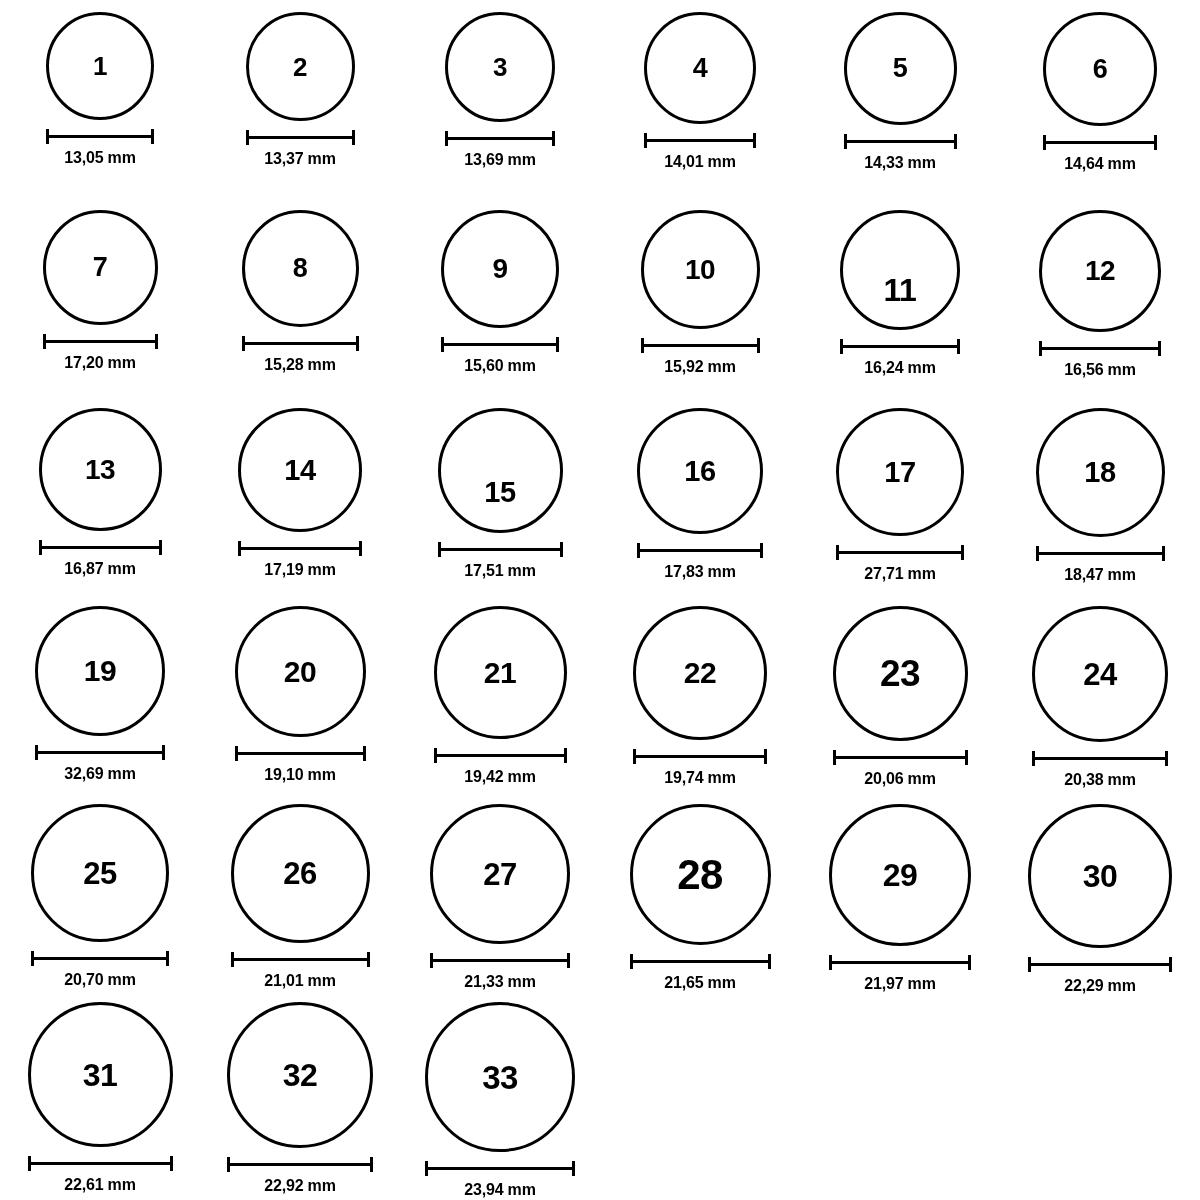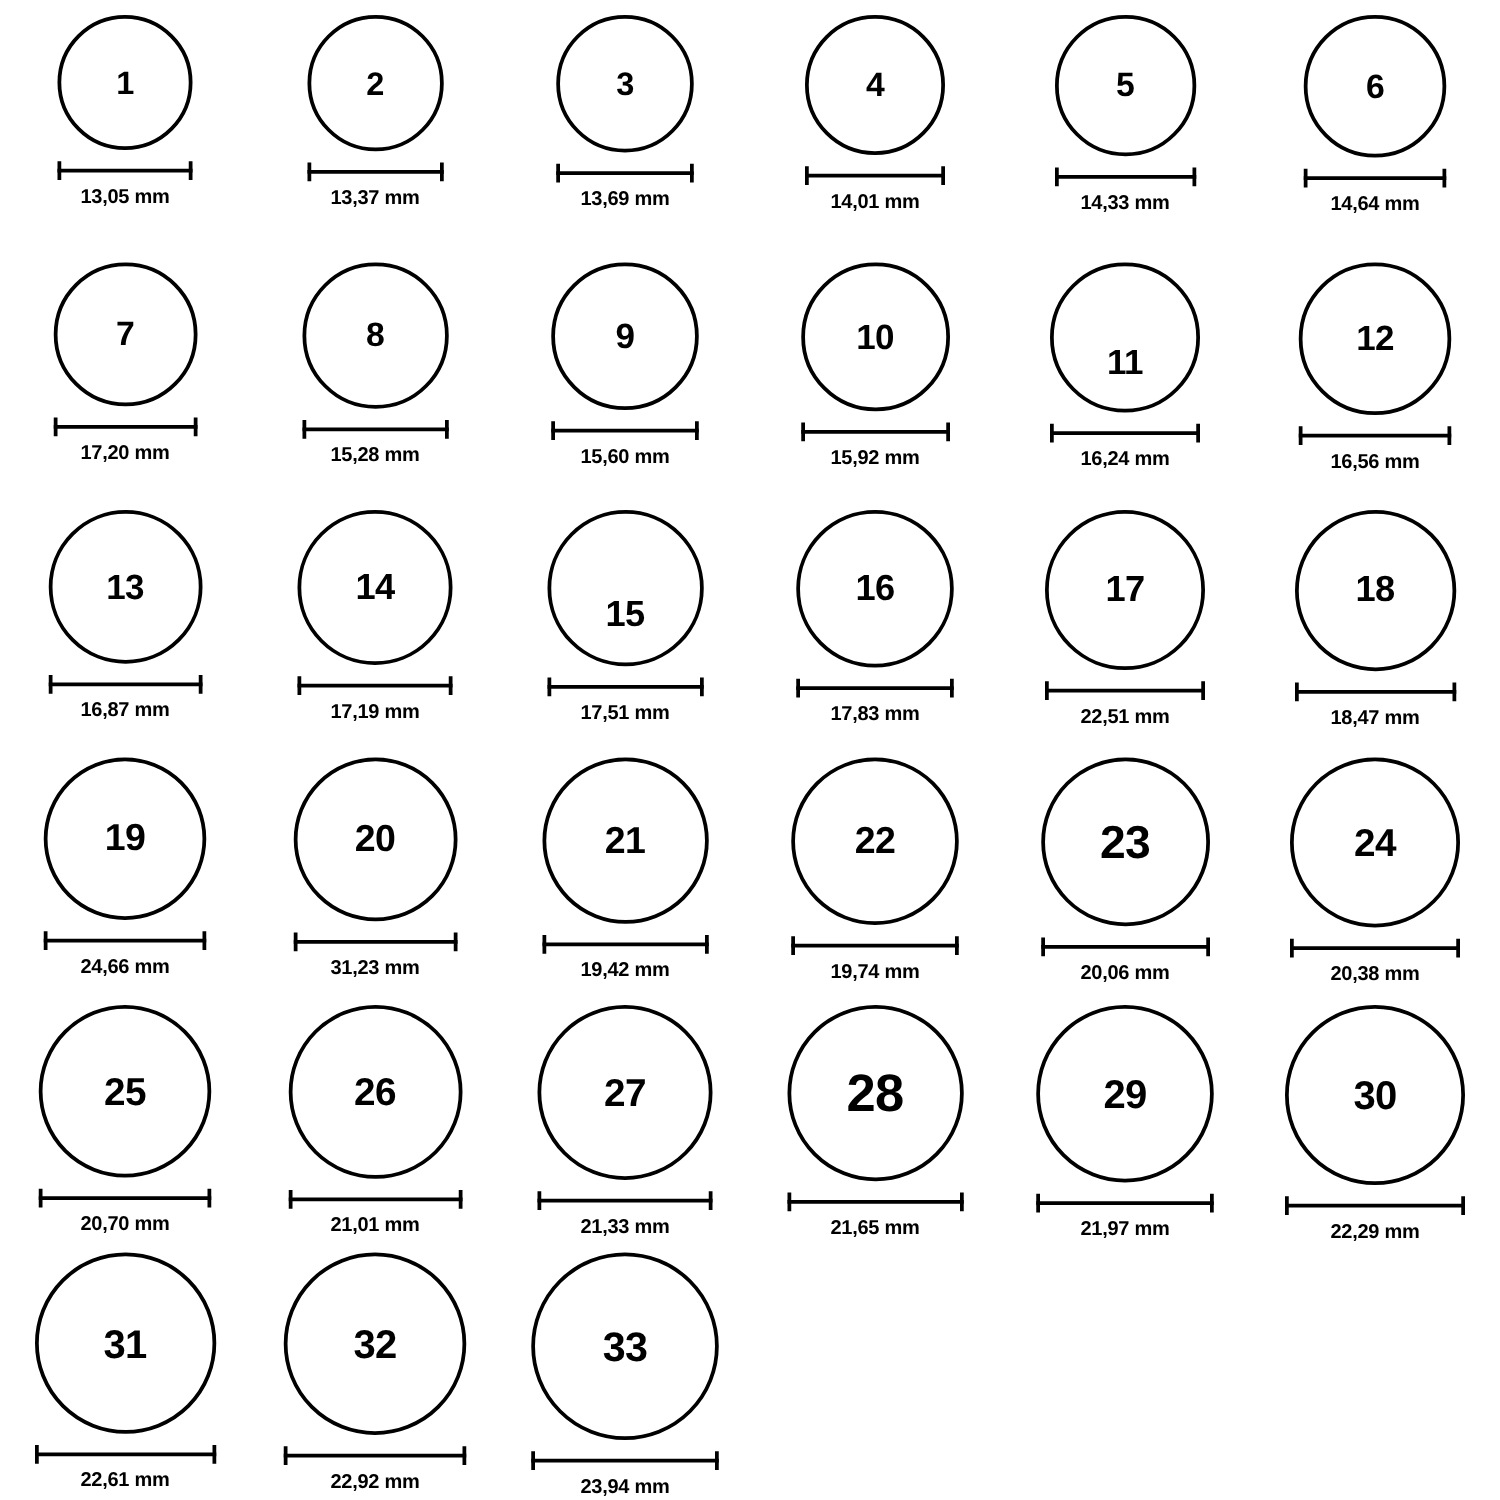--- a/index.html
+++ b/index.html
@@ -194,21 +194,21 @@
         </div>
         <div class="measure" style="width: 119px;">
           <div class="bar"></div>
           <div class="tick-l"></div>
           <div class="tick-r"></div>
         </div>
         <div class="mm">15,92 mm</div>
       </div>
       <div class="cell">
         <div class="ring" style="width: 120px; height: 120px;">
-          <span class="ring-label" style="font-size: 28px; margin-top: 40px;">11</span>
+          <span class="ring-label" style="font-size: 32px; margin-top: 40px;">11</span>
         </div>
         <div class="measure" style="width: 120px;">
           <div class="bar"></div>
           <div class="tick-l"></div>
           <div class="tick-r"></div>
         </div>
         <div class="mm">16,24 mm</div>
       </div>
       <div class="cell">
         <div class="ring" style="width: 122px; height: 122px;">
@@ -267,21 +267,21 @@
       </div>
       <div class="cell">
         <div class="ring" style="width: 128px; height: 128px;">
           <span class="ring-label" style="font-size: 29px;">17</span>
         </div>
         <div class="measure" style="width: 128px;">
           <div class="bar"></div>
           <div class="tick-l"></div>
           <div class="tick-r"></div>
         </div>
-        <div class="mm">22,51 mm</div>
+        <div class="mm">27,71 mm</div>
       </div>
       <div class="cell">
         <div class="ring" style="width: 129px; height: 129px;">
           <span class="ring-label" style="font-size: 29px;">18</span>
         </div>
         <div class="measure" style="width: 129px;">
           <div class="bar"></div>
           <div class="tick-l"></div>
           <div class="tick-r"></div>
         </div>
@@ -289,32 +289,32 @@
       </div>
       <div class="cell">
         <div class="ring" style="width: 130px; height: 130px;">
           <span class="ring-label" style="font-size: 30px;">19</span>
         </div>
         <div class="measure" style="width: 130px;">
           <div class="bar"></div>
           <div class="tick-l"></div>
           <div class="tick-r"></div>
         </div>
-        <div class="mm">24,66 mm</div>
+        <div class="mm">32,69 mm</div>
       </div>
       <div class="cell">
         <div class="ring" style="width: 131px; height: 131px;">
           <span class="ring-label" style="font-size: 30px;">20</span>
         </div>
         <div class="measure" style="width: 131px;">
           <div class="bar"></div>
           <div class="tick-l"></div>
           <div class="tick-r"></div>
         </div>
-        <div class="mm">31,23 mm</div>
+        <div class="mm">19,10 mm</div>
       </div>
       <div class="cell">
         <div class="ring" style="width: 133px; height: 133px;">
           <span class="ring-label" style="font-size: 30px;">21</span>
         </div>
         <div class="measure" style="width: 133px;">
           <div class="bar"></div>
           <div class="tick-l"></div>
           <div class="tick-r"></div>
         </div>

